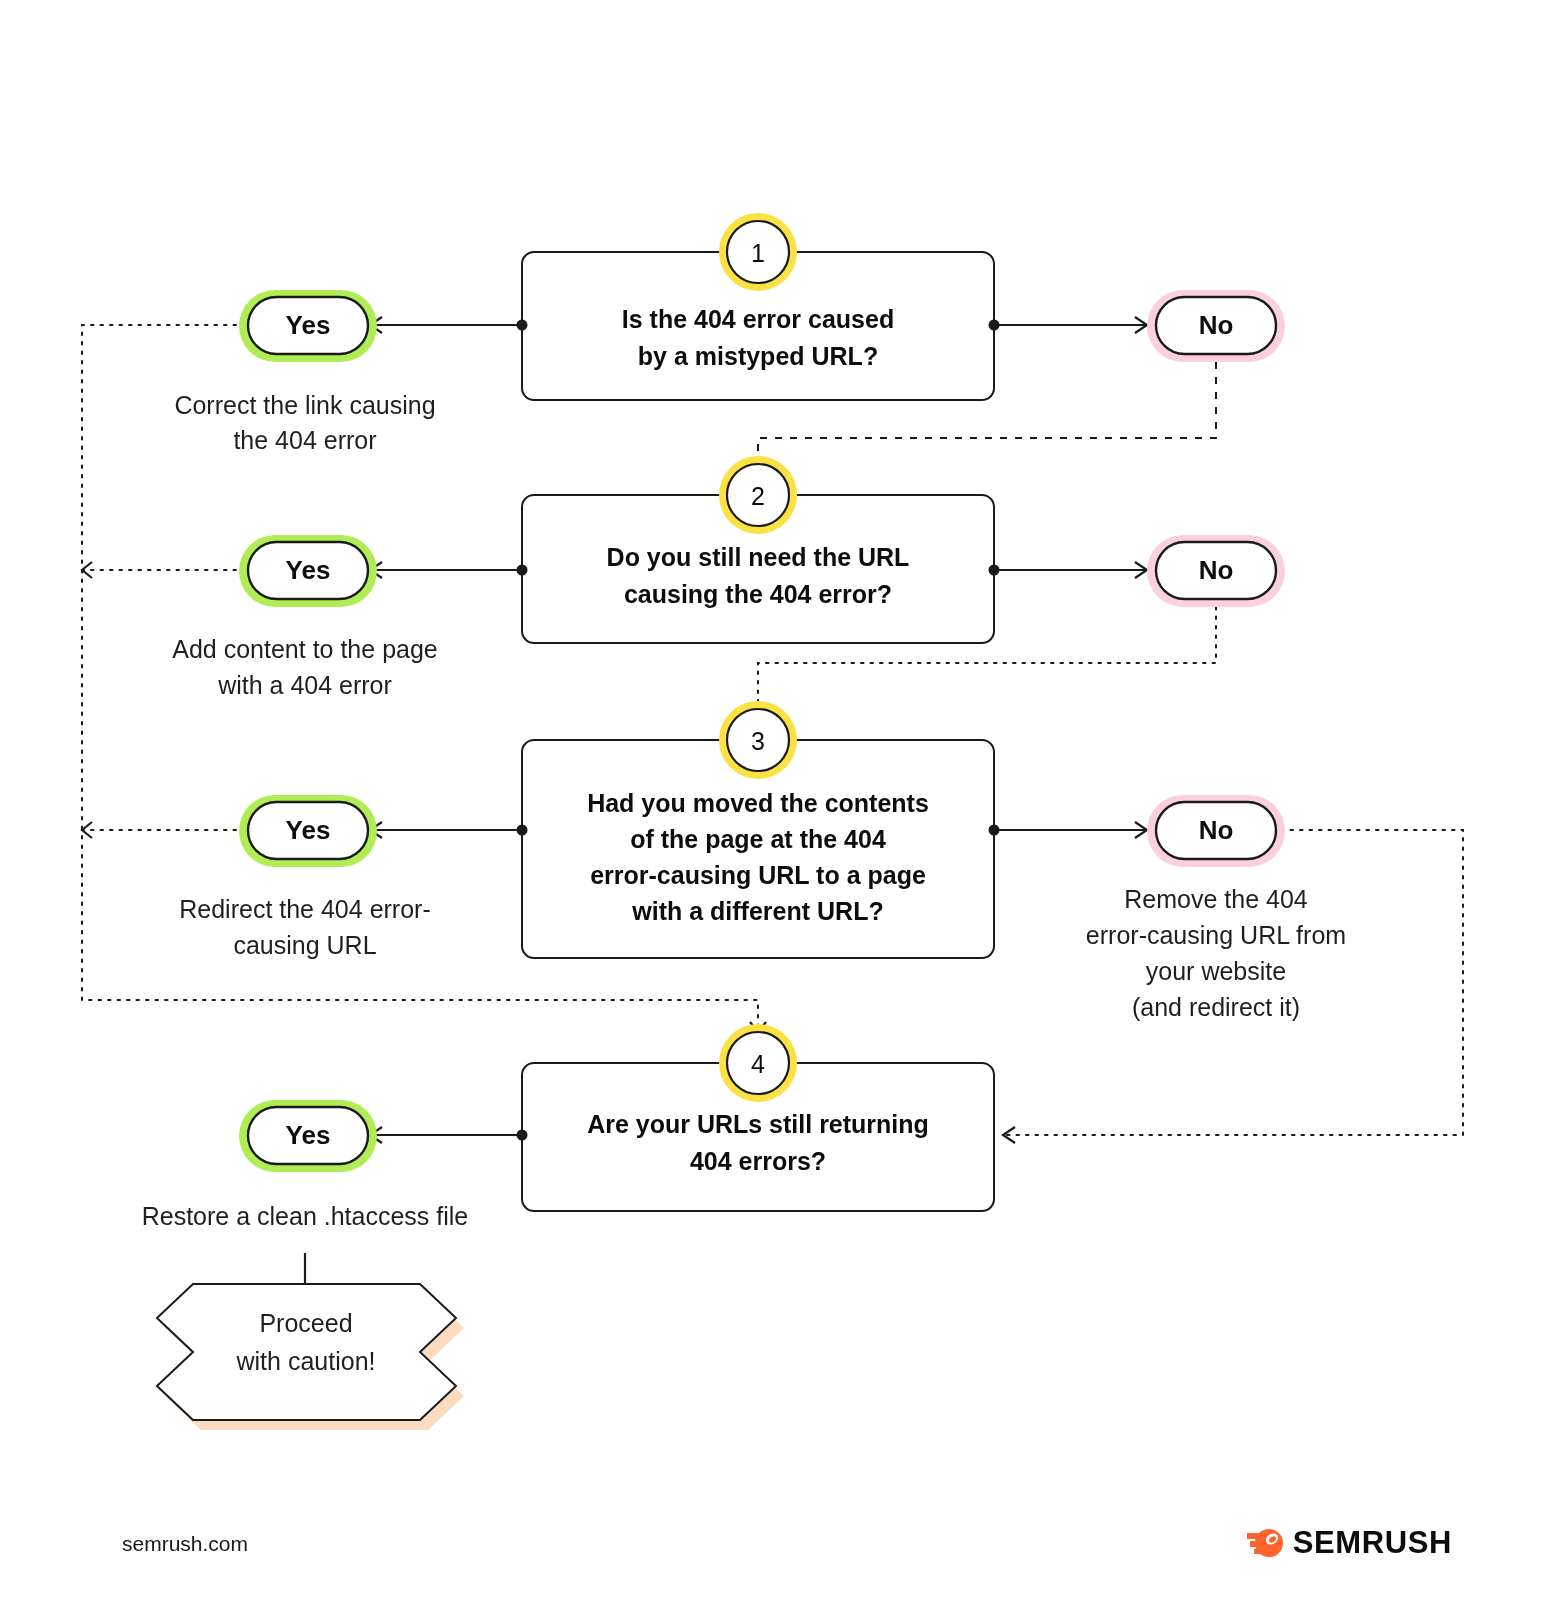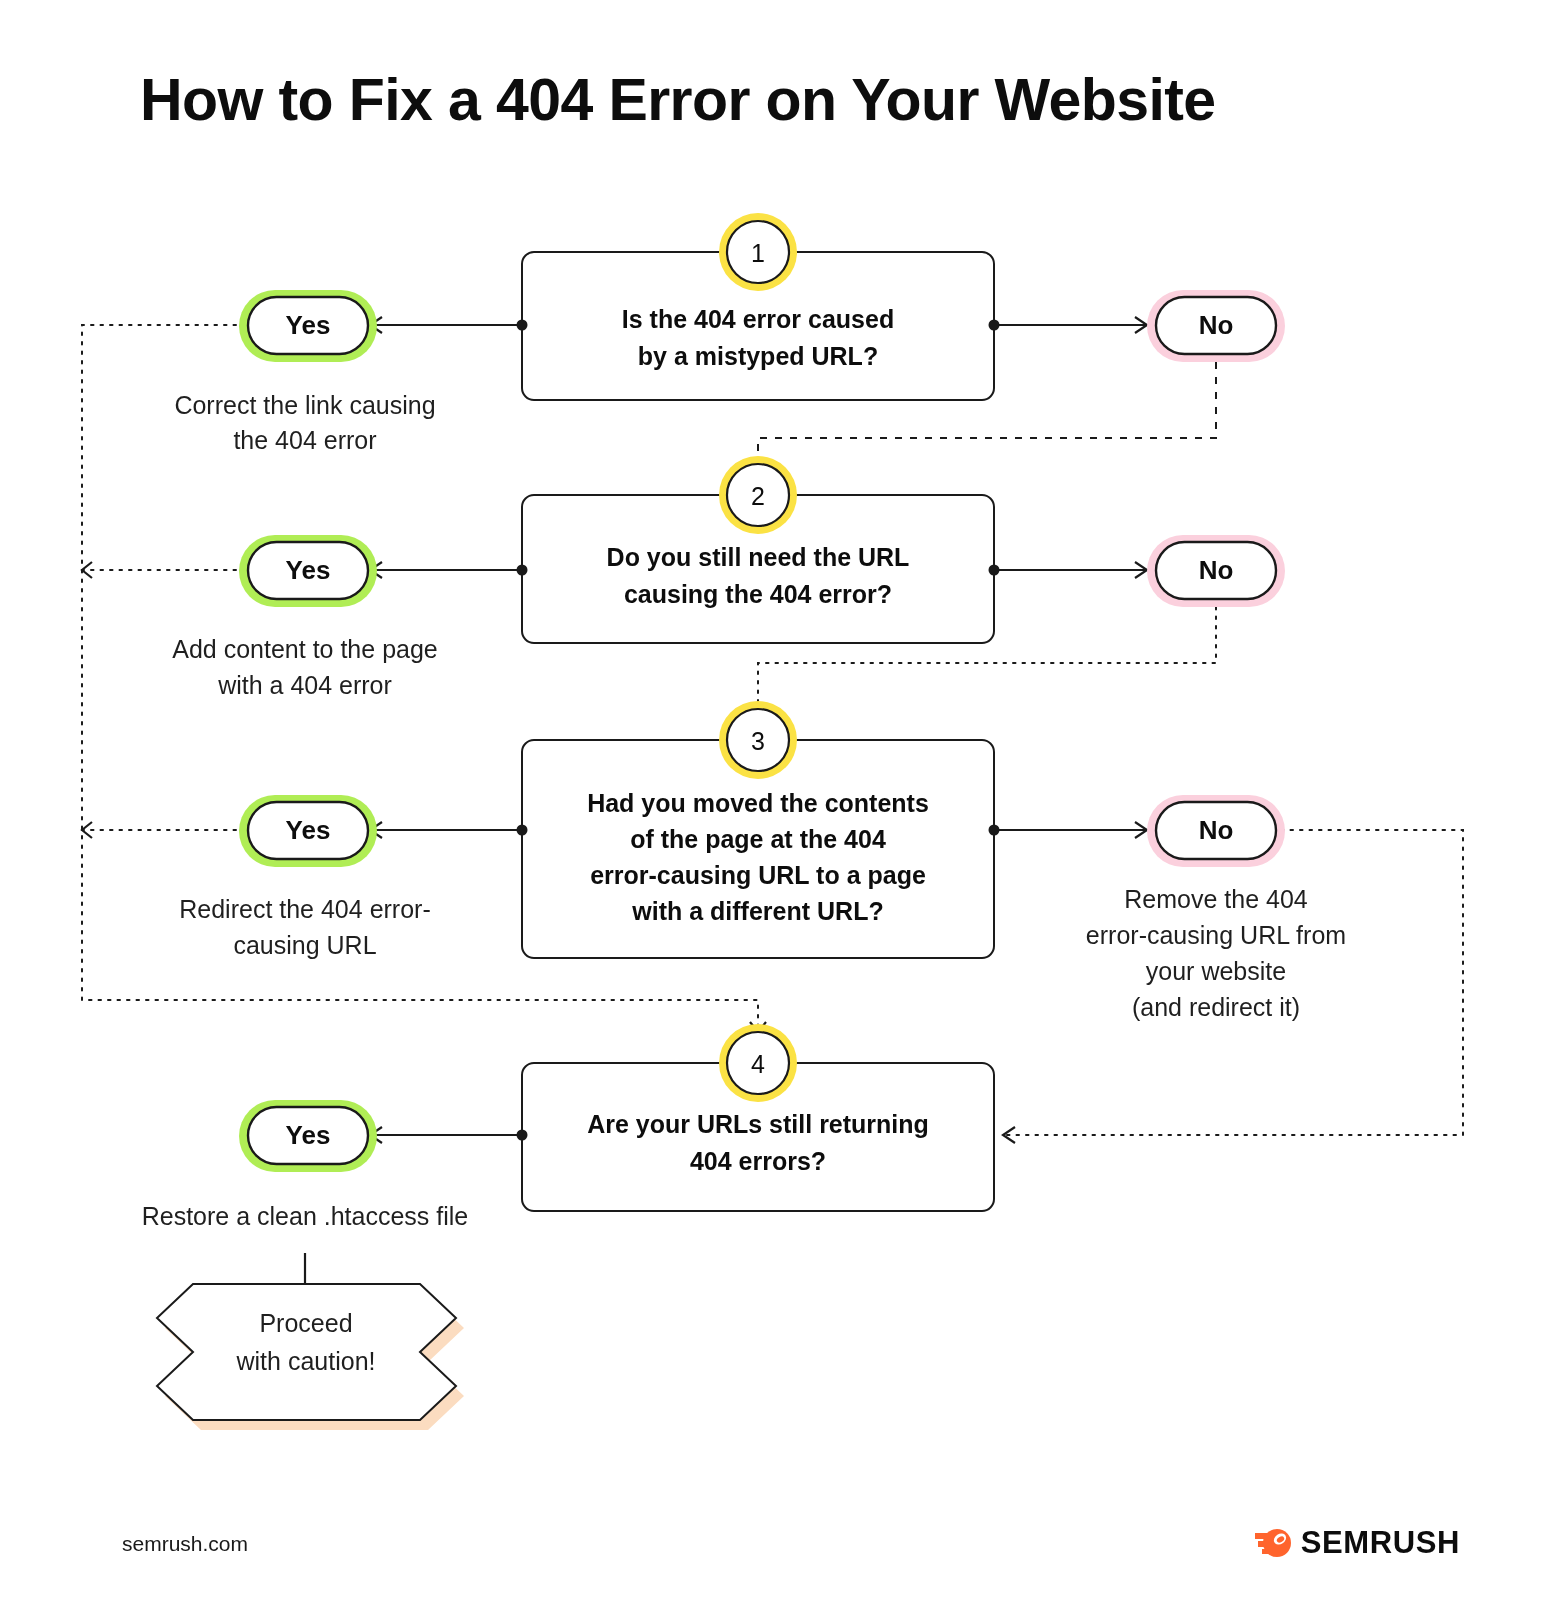--- a/index.html
+++ b/index.html
@@ -120,39 +120,38 @@
   .footer-url {
     position: absolute;
     left: 86px;
     top: 1532px;
     font-size: 21px;
     color: #1a1a1a;
     margin-left: 36px;
   }
   .brand {
     position: absolute;
-    right: 88px;
+    right: 96px;
     top: 1522px;
     display: flex;
     align-items: center;
     gap: 5px;
   }
   .brand-name {
     font-size: 31px;
     font-weight: bold;
     letter-spacing: 0.6px;
     color: #0d0d0d;
   }
 </style>
 </head>
 <body>
 
 <div id="stage">
 
-  <div class="title">How to Fix a 404 Error on Your Website</div>
 
   <svg id="flow" viewBox="0 0 1548 1600">
 
     <g>
       <path class="dot-line" d="M 236 325 L 82 325 L 82 1000 L 758 1000 L 758 1030"></path>
 
       <path class="solid-line" d="M 750 1022 L 758 1032 L 766 1022" stroke-width="2"></path>
 
       <path class="solid-line" d="M 92 562 L 82 570 L 92 578" stroke-width="2"></path>
       <path class="solid-line" d="M 92 822 L 82 830 L 92 838" stroke-width="2"></path>

